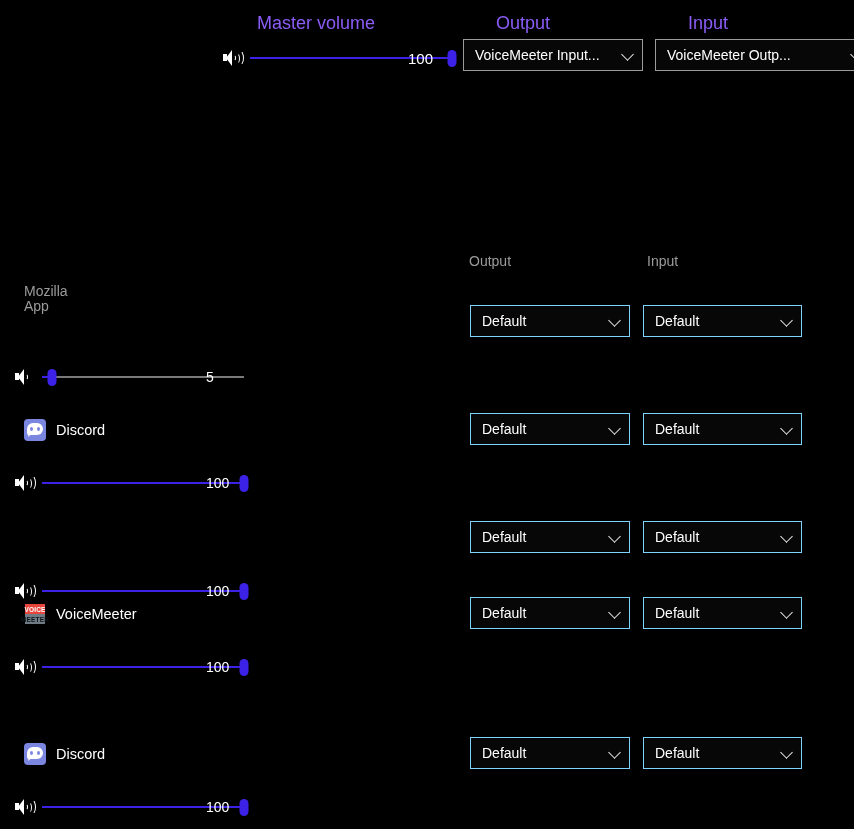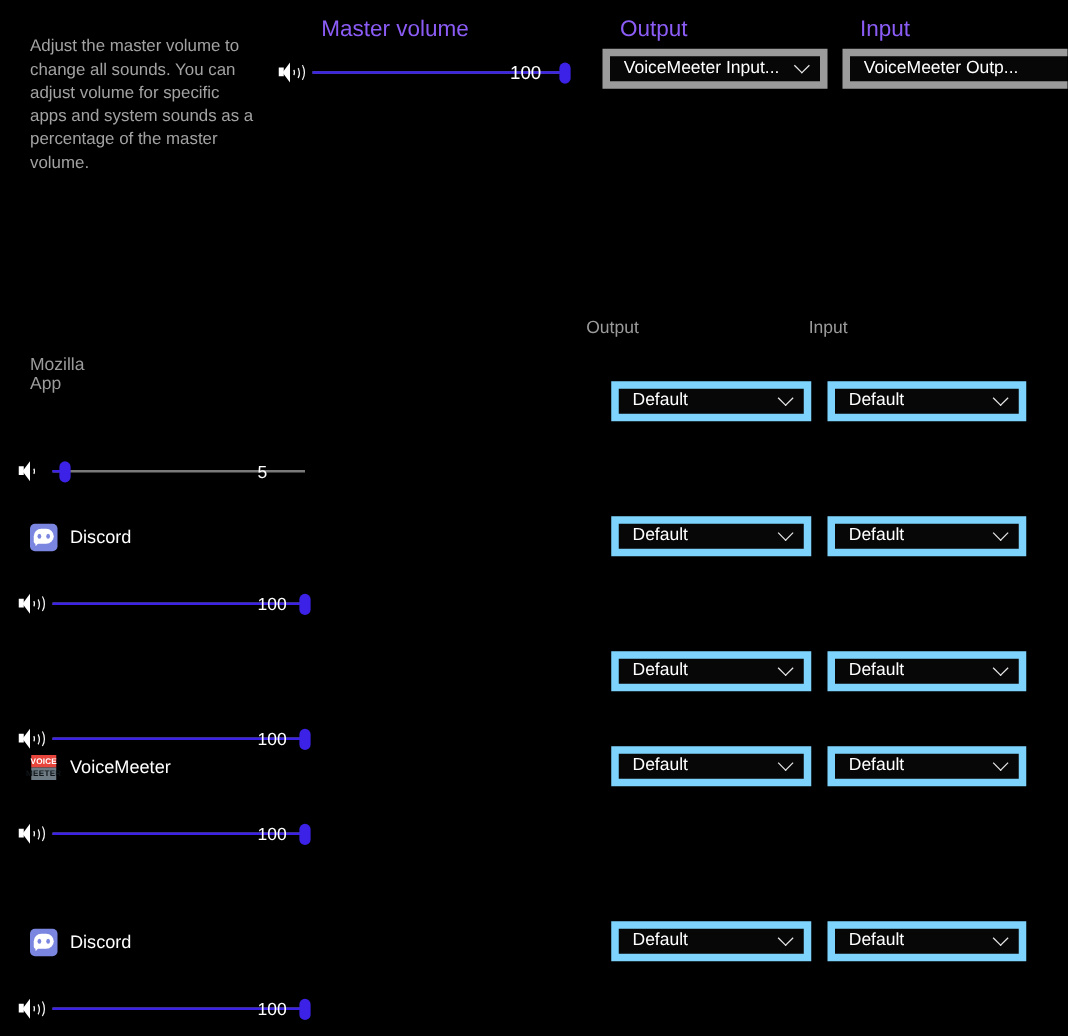--- a/index.html
+++ b/index.html
@@ -42,26 +42,25 @@
   #master-value { position: absolute; left: 408px; top: 50px; font-size: 15px; color: #ffffff; }
 
   
   #output-label-top { position: absolute; left: 463px; top: 13px; }
   #input-label-top  { position: absolute; left: 655px; top: 13px; }
 
   .combo {
     position: absolute;
     height: 32px;
     background: #070707;
-    border: 6px solid #7dd3fc;
+    border: 1px solid #7dd3fc;
     display: flex;
-    align-items: flex-start;
+    align-items: center;
     padding: 0 6px 0 11px;
     cursor: pointer;
-    margin-left: 19px;
   }
   .combo.bright { border-color: #9b9b9b; }
   .combo-text {
     flex: 1 1 auto;
     font-size: 14px;
     color: #ffffff;
     white-space: nowrap;
     overflow: hidden;
   }
   .chev {
@@ -282,21 +281,20 @@
     display: flex;
     align-items: center;
     justify-content: center;
   }
 </style>
 </head>
 <body>
 
 <div id="master-section">
 
-  <div id="master-description">Adjust the master volume to change all sounds. You can adjust volume for specific apps and system sounds as a percentage of the master volume.</div>
 
   <div id="master-volume-label" class="lbl-white">Master volume</div>
 
   <div id="master-slider-row" class="slider">
     <span class="spk">
       <span class="body"></span>
         <span class="cone"></span>
       <span class="w w1"></span>
         <span class="w w2"></span>
         <span class="w w3"></span>

